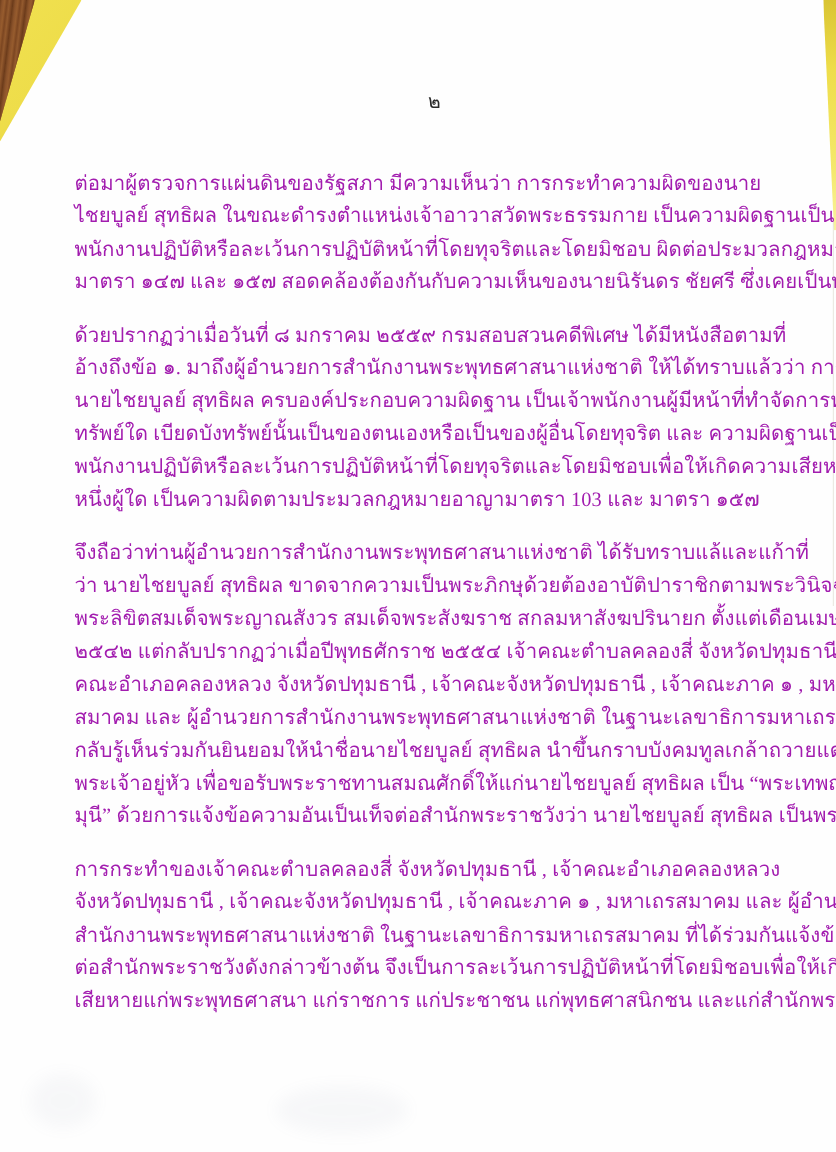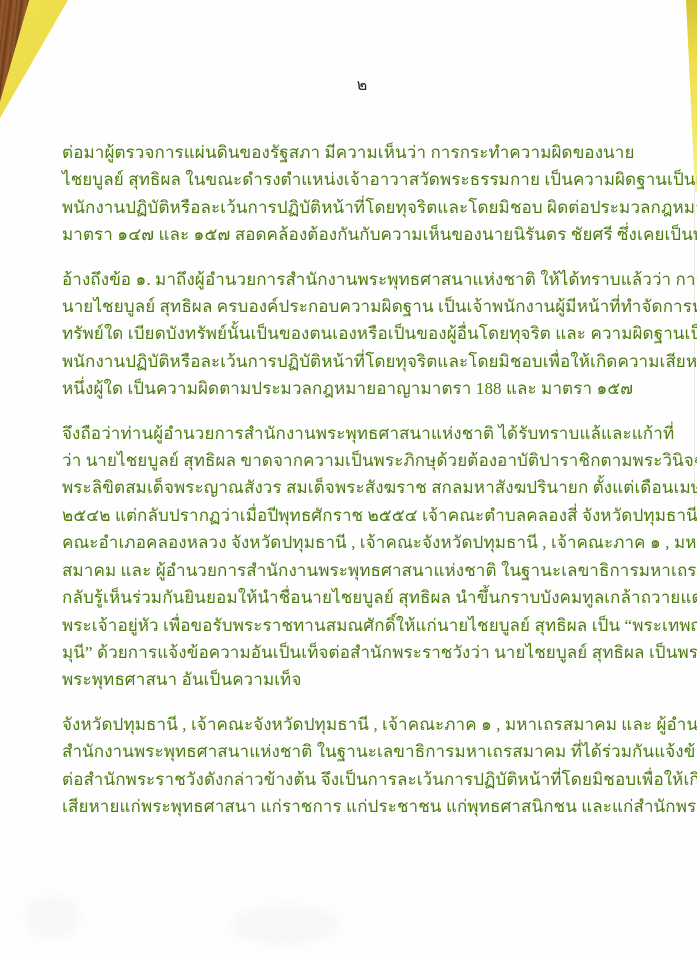--- a/index.html
+++ b/index.html
@@ -69,21 +69,21 @@
     width: 600px;
     text-align: center;
     font-size: 16px;
     color: #2a2a2a;
   }
   .text-block {
     position: absolute;
     top: 139px;
     left: 62px;
     width: 601px;
-    color: #4d7c0f;
+    color: #a21caf;
     font-size: 17px;
     font-weight: 500;
     line-height: 27.4px;
     letter-spacing: 0.1px;
   }
   .para { margin: 0; padding: 0; }
   .line { white-space: nowrap; }
 </style>
 </head>
 <body>
@@ -104,43 +104,44 @@
     <p class="para p1">
       </p>
       <div class="line first">ต่อมาผู้ตรวจการแผ่นดินของรัฐสภา มีความเห็นว่า การกระทำความผิดของนาย</div>
       <div class="line">ไชยบูลย์ สุทธิผล ในขณะดำรงตำแหน่งเจ้าอาวาสวัดพระธรรมกาย เป็นความผิดฐานเป็นเจ้า</div>
       <div class="line">พนักงานปฏิบัติหรือละเว้นการปฏิบัติหน้าที่โดยทุจริตและโดยมิชอบ ผิดต่อประมวลกฎหมายอาญา</div>
       <div class="line">มาตรา ๑๔๗ และ ๑๕๗ สอดคล้องต้องกันกับความเห็นของนายนิรันดร ชัยศรี ซึ่งเคยเป็นพนักงาน</div>
     <p></p>
 
     <p class="para p2">
       </p>
+      <div class="line first">ด้วยปรากฏว่าเมื่อวันที่ ๘ มกราคม ๒๕๕๙ กรมสอบสวนคดีพิเศษ ได้มีหนังสือตามที่</div>
       <div class="line">อ้างถึงข้อ ๑. มาถึงผู้อำนวยการสำนักงานพระพุทธศาสนาแห่งชาติ ให้ได้ทราบแล้วว่า การกระทำของ</div>
       <div class="line">นายไชยบูลย์ สุทธิผล ครบองค์ประกอบความผิดฐาน เป็นเจ้าพนักงานผู้มีหน้าที่ทำจัดการหรือรักษา</div>
       <div class="line">ทรัพย์ใด เบียดบังทรัพย์นั้นเป็นของตนเองหรือเป็นของผู้อื่นโดยทุจริต และ ความผิดฐานเป็นเจ้า</div>
       <div class="line">พนักงานปฏิบัติหรือละเว้นการปฏิบัติหน้าที่โดยทุจริตและโดยมิชอบเพื่อให้เกิดความเสียหายแก่ผู้</div>
-      <div class="line">หนึ่งผู้ใด เป็นความผิดตามประมวลกฎหมายอาญามาตรา 188 และ มาตรา ๑๕๗</div>
+      <div class="line">หนึ่งผู้ใด เป็นความผิดตามประมวลกฎหมายอาญามาตรา 103 และ มาตรา ๑๕๗</div>
     <p></p>
 
     <p class="para p3">
       </p>
       <div class="line first">จึงถือว่าท่านผู้อำนวยการสำนักงานพระพุทธศาสนาแห่งชาติ ได้รับทราบแล้และแก้าที่</div>
       <div class="line">ว่า นายไชยบูลย์ สุทธิผล ขาดจากความเป็นพระภิกษุด้วยต้องอาบัติปาราชิกตามพระวินิจฉัยมีใน</div>
       <div class="line">พระลิขิตสมเด็จพระญาณสังวร สมเด็จพระสังฆราช สกลมหาสังฆปรินายก ตั้งแต่เดือนเมษายน</div>
       <div class="line">๒๕๔๒ แต่กลับปรากฏว่าเมื่อปีพุทธศักราช ๒๕๕๔ เจ้าคณะตำบลคลองสี่ จังหวัดปทุมธานี , เจ้า</div>
       <div class="line">คณะอำเภอคลองหลวง จังหวัดปทุมธานี , เจ้าคณะจังหวัดปทุมธานี , เจ้าคณะภาค ๑ , มหาเถร</div>
       <div class="line">สมาคม และ ผู้อำนวยการสำนักงานพระพุทธศาสนาแห่งชาติ ในฐานะเลขาธิการมหาเถรสมาคม</div>
       <div class="line">กลับรู้เห็นร่วมกันยินยอมให้นำชื่อนายไชยบูลย์ สุทธิผล นำขึ้นกราบบังคมทูลเกล้าถวายแด่สมเด็จ</div>
       <div class="line">พระเจ้าอยู่หัว เพื่อขอรับพระราชทานสมณศักดิ์ให้แก่นายไชยบูลย์ สุทธิผล เป็น “พระเทพญาณมหา</div>
       <div class="line">มุนี” ด้วยการแจ้งข้อความอันเป็นเท็จต่อสำนักพระราชวังว่า นายไชยบูลย์ สุทธิผล เป็นพระภิกษุใน</div>
-      <div class="line">พระพุทธศาสนา อันเป็นความเท็จ</div>
     <p></p>
 
     <p class="para p4">
       </p>
+      <div class="line first">การกระทำของเจ้าคณะตำบลคลองสี่ จังหวัดปทุมธานี , เจ้าคณะอำเภอคลองหลวง</div>
       <div class="line">จังหวัดปทุมธานี , เจ้าคณะจังหวัดปทุมธานี , เจ้าคณะภาค ๑ , มหาเถรสมาคม และ ผู้อำนวยการ</div>
       <div class="line">สำนักงานพระพุทธศาสนาแห่งชาติ ในฐานะเลขาธิการมหาเถรสมาคม ที่ได้ร่วมกันแจ้งข้อความเท็จ</div>
       <div class="line">ต่อสำนักพระราชวังดังกล่าวข้างต้น จึงเป็นการละเว้นการปฏิบัติหน้าที่โดยมิชอบเพื่อให้เกิดความ</div>
       <div class="line">เสียหายแก่พระพุทธศาสนา แก่ราชการ แก่ประชาชน แก่พุทธศาสนิกชน และแก่สำนักพระราชวัง</div>
     <p></p>
 
   </div>
 </div>
 
 </body></html>

